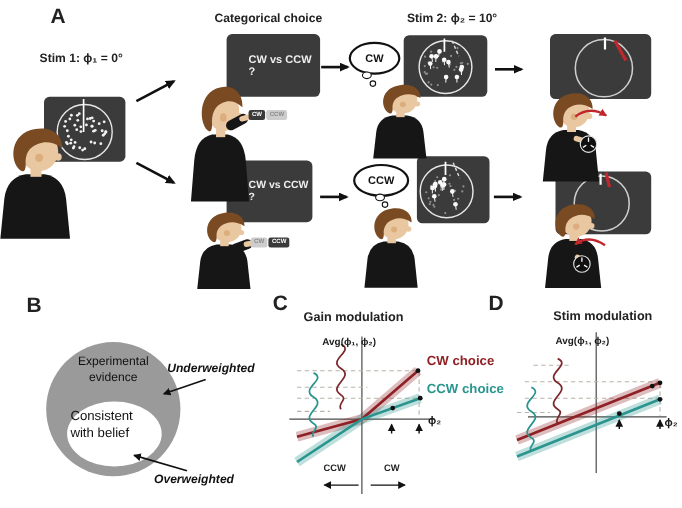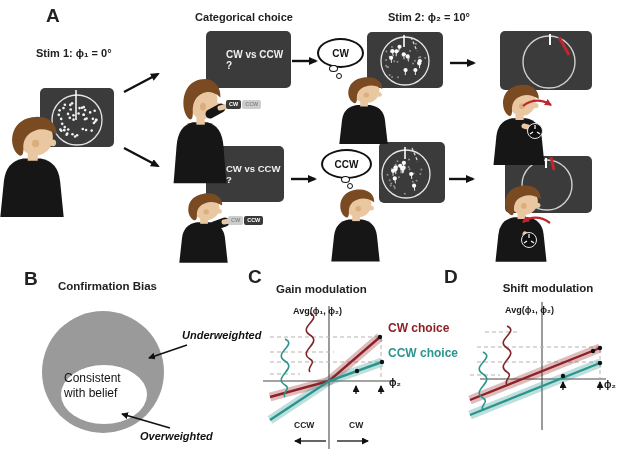--- a/index.html
+++ b/index.html
@@ -29,21 +29,21 @@
   .axlbl{font-size:8.5px;font-weight:600;color:#222;}
 </style>
 </head>
 <body>
 
 <div id="fig">
 
   <div class="t plabel" style="left:46px;top:5px;">A</div>
   <div class="t hdr" style="left:36px;top:47px;">Stim 1:  ϕ₁ = 0°</div>
   <div class="t hdr" style="left:188px;top:11px;width:112px;text-align:center;">Categorical choice</div>
-  <div class="t hdr" style="left:383px;top:11px;width:92px;">Stim 2:  ϕ₂ = 10°</div>
+  <div class="t hdr" style="left:365px;top:11px;width:92px;">Stim 2:  ϕ₂ = 10°</div>
 
   <div class="screen" style="left:40px;top:88px;width:74px;height:59px;">
     <svg width="74" height="59">
       <circle cx="37" cy="32" r="25" fill="none" stroke="#e6e6e6" stroke-width="1.3"></circle>
       <line x1="36" y1="2" x2="36" y2="32" stroke="#ffffff" stroke-width="1.5"></line>
     <circle cx="56.342747304082025" cy="32.03004932237803" r="1.3" fill="#f0f0f0"></circle>
         <circle cx="23.506571249078085" cy="20.12494211908301" r="1.3" fill="#f0f0f0"></circle>
         <circle cx="33.46624811756653" cy="27.29387700236916" r="1.3" fill="#f0f0f0"></circle>
         <circle cx="30.72090842288506" cy="21.425979147544524" r="1.3" fill="#f0f0f0"></circle>
         <circle cx="43.578464208311665" cy="26.69164852437444" r="1.3" fill="#f0f0f0"></circle>
@@ -226,38 +226,38 @@
 
   <div class="bubble" style="left:317px;top:38px;width:43px;height:26px;">CW</div>
   <div class="bcirc" style="left:329px;top:65px;width:7px;height:5px;"></div>
   <div class="bcirc" style="left:336px;top:73px;width:4px;height:4px;"></div>
 
   <div class="bubble" style="left:321px;top:149px;width:47px;height:26px;">CCW</div>
   <div class="bcirc" style="left:341px;top:176px;width:7px;height:5px;"></div>
   <div class="bcirc" style="left:347px;top:183px;width:4px;height:4px;"></div>
 
   <div class="t plabel" style="left:24px;top:268px;">B</div>
-  <div class="t hdr" style="left:50px;top:280px;width:115px;font-size:11.5px;">Confirmation Bias</div>
   <div class="circle" style="left:42px;top:311px;width:122px;height:122px;background:#9a9a9a;z-index:1;"></div>
   <div class="circle" style="left:61px;top:365px;width:86px;height:59px;background:#ffffff;z-index:2;"></div>
+  <div class="t wrap" style="left:53px;top:323px;width:100px;text-align:center;font-size:11px;line-height:1.25;color:#111;">Experimental evidence</div>
   <div class="t wrap" style="left:64px;top:371px;width:80px;text-align:left;font-size:12px;line-height:1.25;color:#111;">Consistent with belief</div>
-  <div class="t ital" style="left:152px;top:329px;margin-left:30px;">Underweighted</div>
+  <div class="t ital" style="left:152px;top:329px;">Underweighted</div>
   <div class="t ital" style="left:140px;top:430px;">Overweighted</div>
 
   <div class="t plabel" style="left:248px;top:266px;">C</div>
   <div class="t hdr" style="left:276px;top:283px;font-size:11.5px;">Gain modulation</div>
   <div class="t" style="left:293px;top:306px;font-size:9px;font-weight:600;">Avg(ϕ₁, ϕ₂)</div>
   <div class="t leg" style="left:388px;top:321px;color:#8f2025;">CW choice</div>
   <div class="t leg" style="left:388px;top:346px;color:#2a958e;">CCW choice</div>
   <div class="t" style="left:389px;top:377px;font-size:10px;font-weight:600;">ϕ₂</div>
   <div class="t axlbl" style="left:294px;top:420px;">CCW</div>
   <div class="t axlbl" style="left:349px;top:420px;">CW</div>
 
   <div class="t plabel" style="left:444px;top:266px;">D</div>
-  <div class="t hdr" style="left:489px;top:282px;width:118px;font-size:11.5px;">Shift modulation</div>
+  <div class="t hdr" style="left:489px;top:282px;width:118px;font-size:11.5px;">Stim modulation</div>
   <div class="t" style="left:505px;top:305px;font-size:9px;font-weight:600;">Avg(ϕ₁, ϕ₂)</div>
   <div class="t" style="left:604px;top:379px;font-size:10px;font-weight:600;">ϕ₂</div>
 
   <svg class="plot" style="left:255px;top:300px;" width="150" height="156" viewBox="0 0 150 156">
     <defs>
       <marker id="cb" markerUnits="userSpaceOnUse" markerWidth="9" markerHeight="8" refX="6" refY="3.5" orient="auto">
         <path d="M0,0 L7,3.5 L0,7 Z" fill="#111"></path>
       </marker>
     </defs>
     <line x1="74" y1="6" x2="74" y2="149" stroke="#4a4a4a" stroke-width="1.1"></line>

